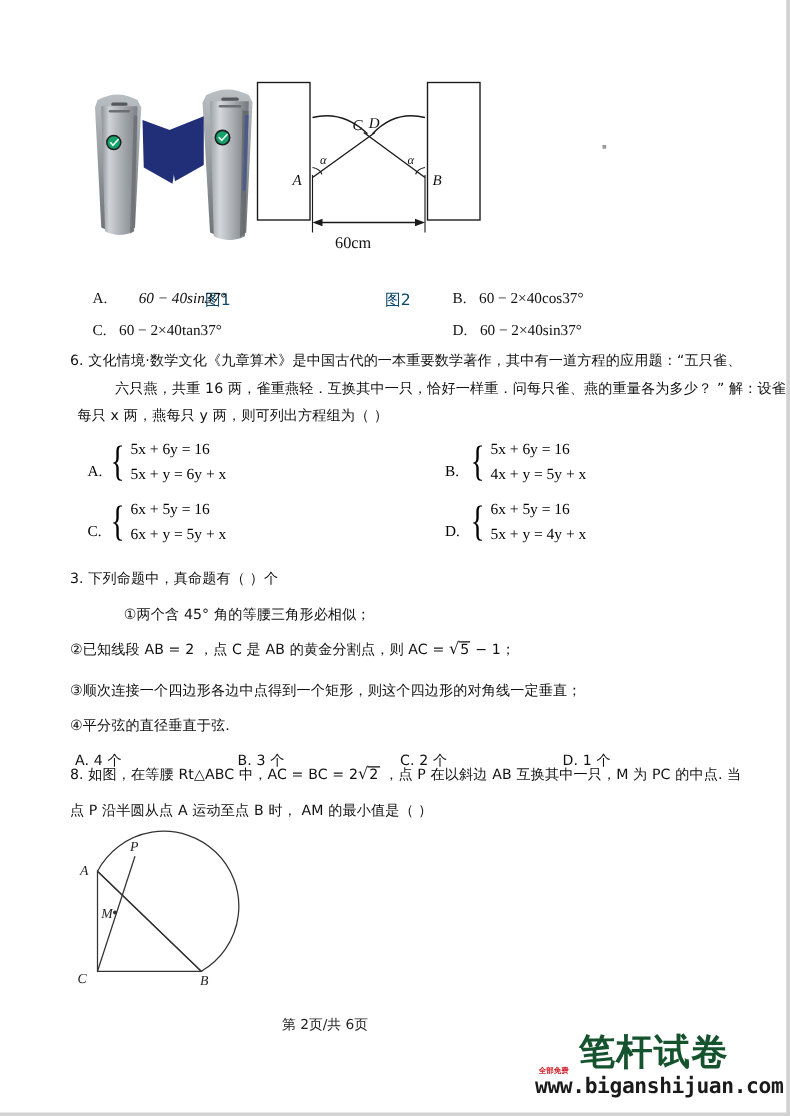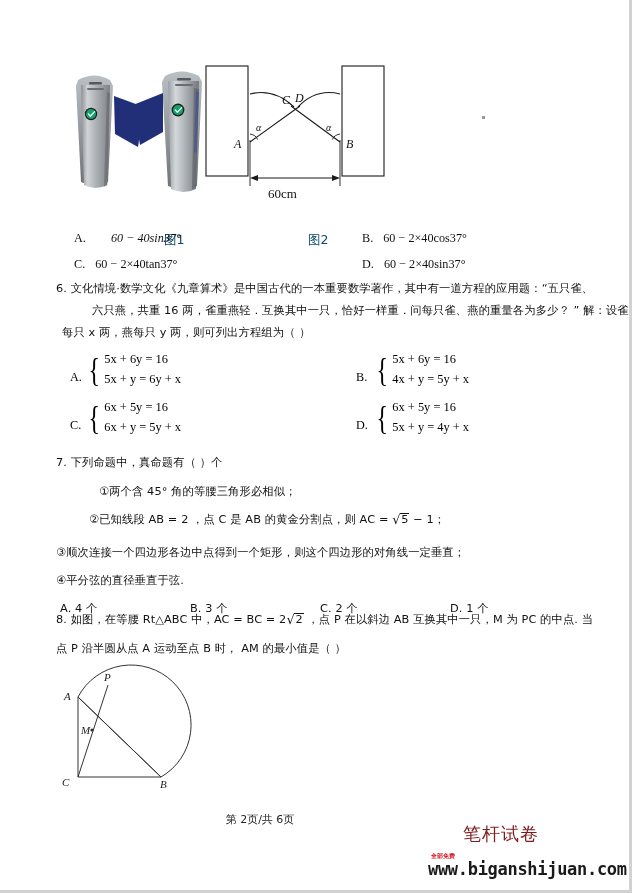--- a/index.html
+++ b/index.html
@@ -154,24 +154,24 @@
     left: 425px;
     top: 822px;
     width: 200px;
     height: 64px;
   }
   .wm-cn {
     position: absolute;
     left: 38px;
     top: 0;
     font-family: "DejaVu Sans", sans-serif;
-    font-weight: normal;
-    font-size: 18px;
+    font-weight: bold;
+    font-size: 29px;
     letter-spacing: 1px;
-    color: #7f1d1d;
+    color: #14532d;
   }
   .wm-badge {
     position: absolute;
     left: 6px;
     top: 30px;
     font-family: "DejaVu Sans", sans-serif;
     font-size: 6px;
     font-weight: bold;
     color: #d0202a;
     letter-spacing: 0px;
@@ -335,24 +335,24 @@
 
     <div class="sys-label" style="left:300px; top:418px;">D.</div>
     <div class="system" style="left:318px; top:400px;">
       <span class="brace">{</span>
       <span class="eqs">
         <div>6x + 5y = 16</div>
         <div>5x + y = 4y + x</div>
       </span>
     </div>
 
-    <div class="qline" style="left:0px; top:455px;">7. 下列命题中，真命题有（     ）个</div>
+    <div class="qline" style="left:0px; top:455px;">3. 下列命题中，真命题有（     ）个</div>
     <div class="qline" style="left:0px; top:484px;margin-left:43px;">①两个含 45° 角的等腰三角形必相似；</div>
 
-    <div class="qline" style="left:0px; top:512px;margin-left:33px;">
+    <div class="qline" style="left:0px; top:512px;">
       <span>②已知线段 AB = 2 ，点 C 是 AB 的黄金分割点，则 AC = </span><span class="sqrt"><span>5</span></span><span> − 1；</span>
     </div>
 
     <div class="qline" style="left:0px; top:545px;">③顺次连接一个四边形各边中点得到一个矩形，则这个四边形的对角线一定垂直；</div>
     <div class="qline" style="left:0px; top:573px;">④平分弦的直径垂直于弦.</div>
 
     <div class="qline" style="left:4px; top:601px;text-align:center;">
       <span>A.</span>
       <span>4 个</span>
     </div>

